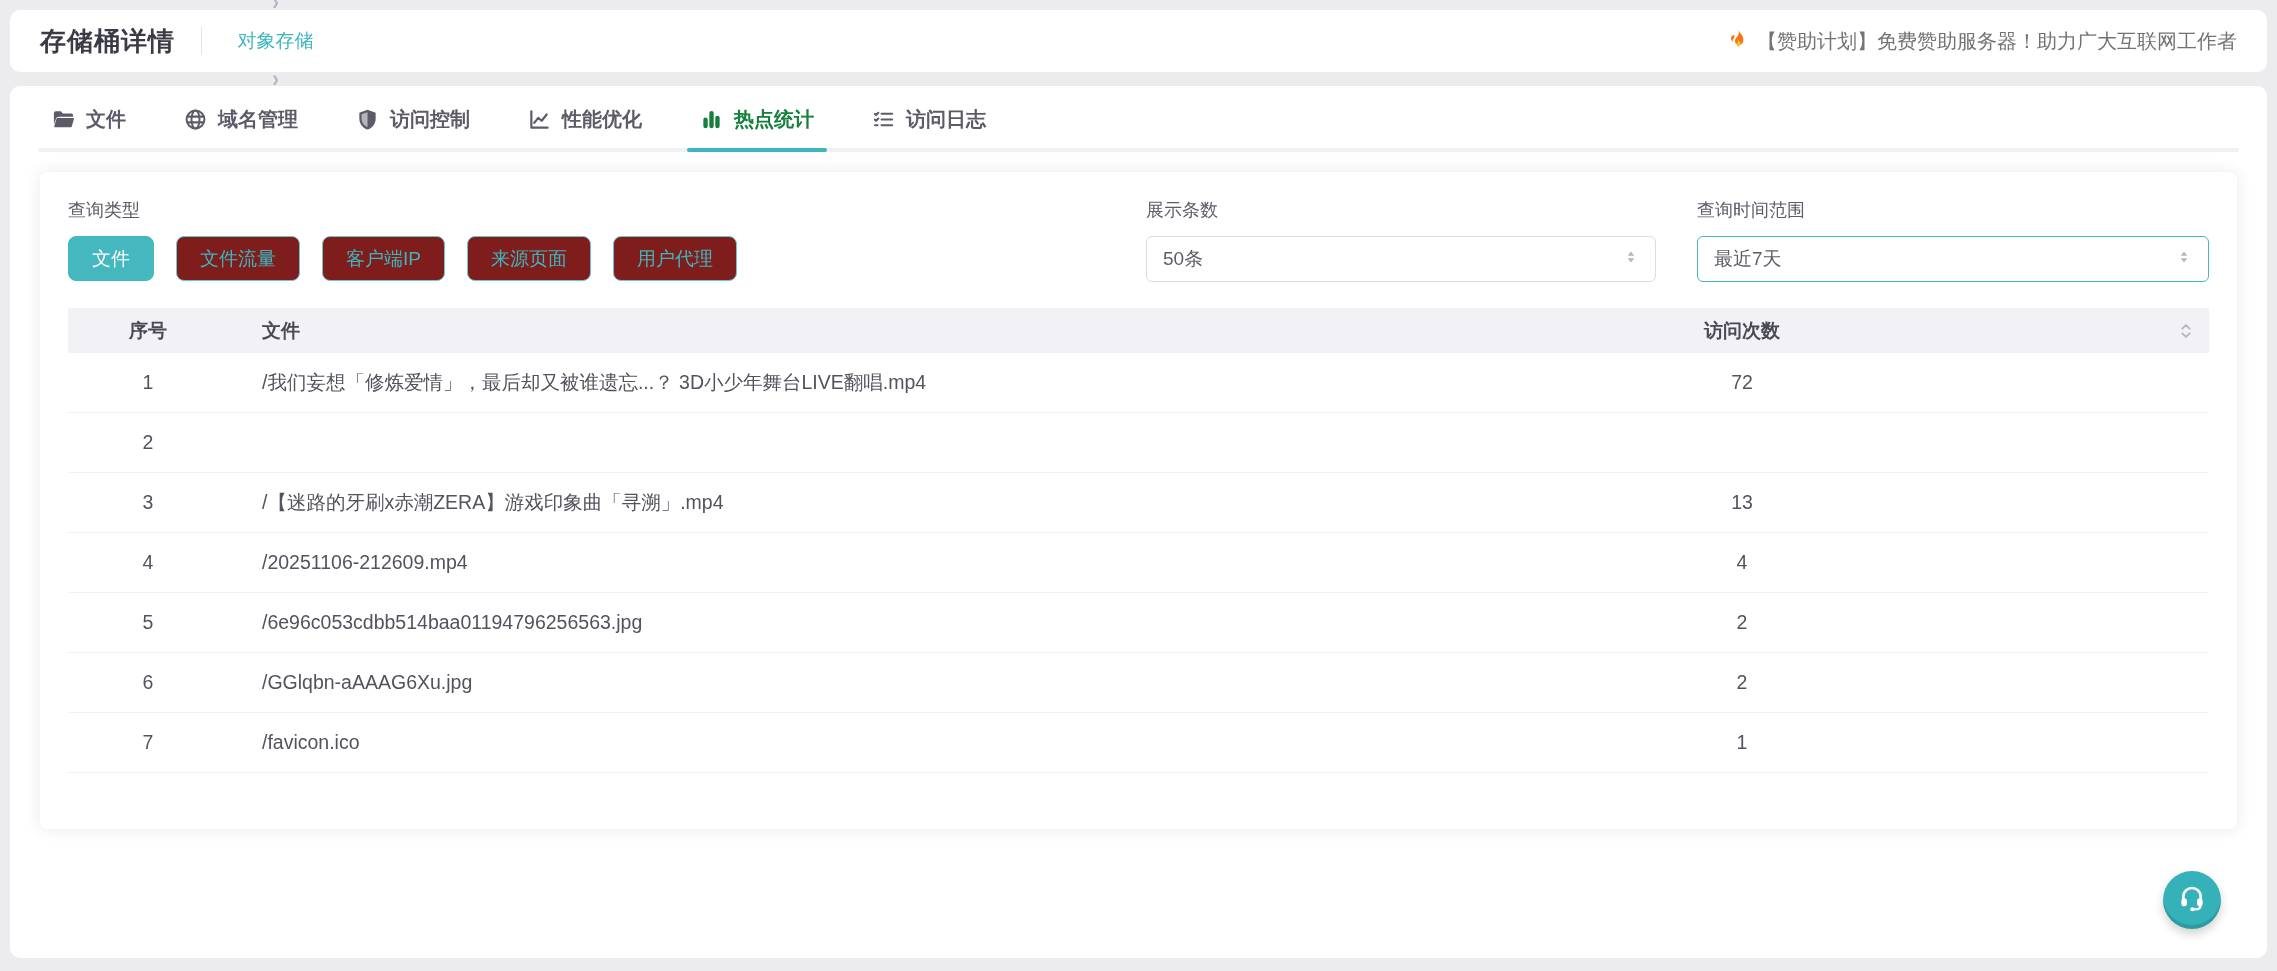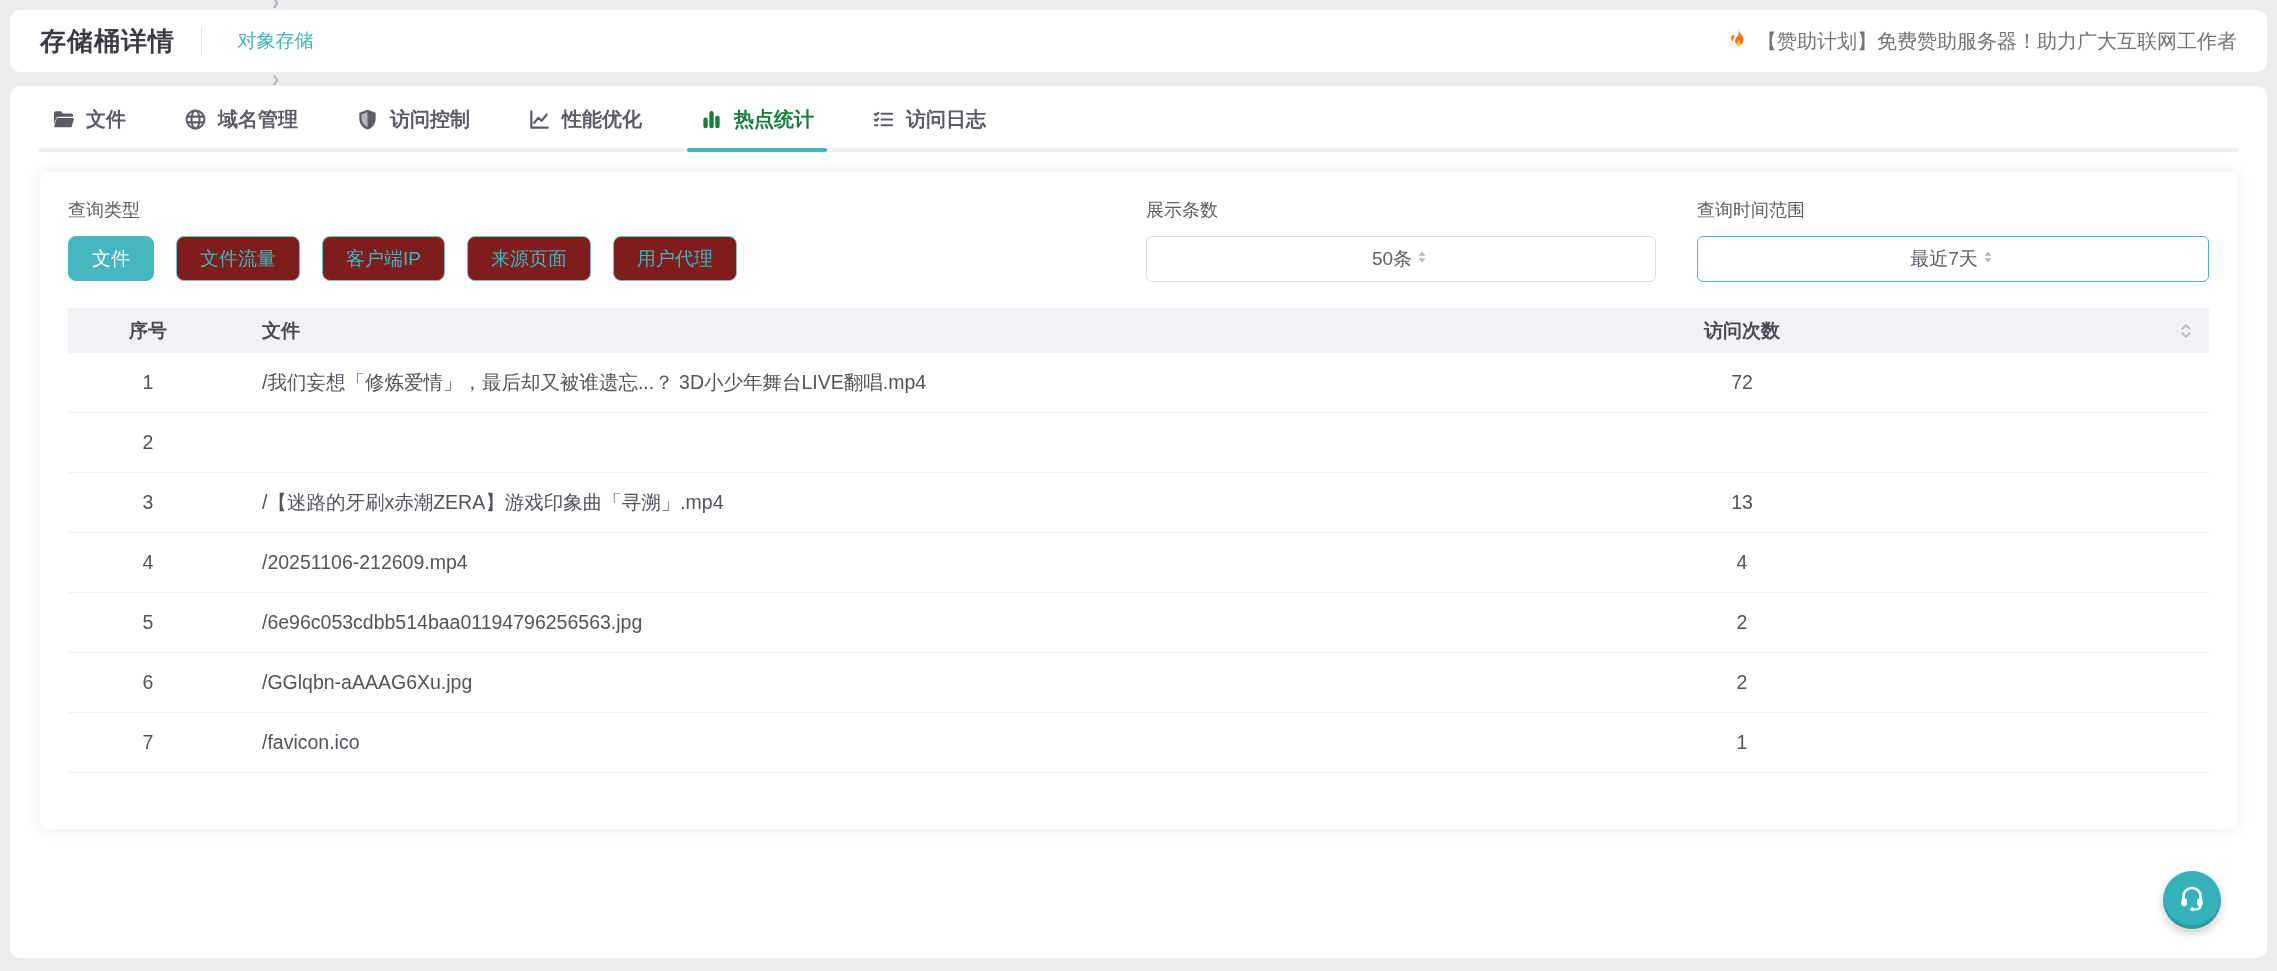--- a/index.html
+++ b/index.html
@@ -37,21 +37,21 @@
   
   .filter-row{display:flex;align-items:flex-start;}
   .flabel{font-size:18px;color:#5d5d68;margin-bottom:14px;}
   .btn-row{display:flex;gap:22px;}
   .qbtn{height:45px;padding:0 23px;border-radius:8px;font-size:19px;display:flex;align-items:center;
     border:1px solid #6cc8ce;color:#3eb6bd;background:#7f1d1d;cursor:pointer;box-sizing:border-box;white-space:nowrap;}
   .qbtn.active{background:#45b8bf;border-color:#45b8bf;color:#fff;}
   .group-count{width:510px;margin-left:auto;}
   .group-time{width:512px;margin-left:41px;}
   .select{height:46px;border:1px solid #dcdce2;border-radius:6px;display:flex;align-items:center;
-    justify-content:center;padding:0 14px 0 16px;font-size:19px;color:#5d5d68;background:#fff;
+    justify-content:space-between;padding:0 14px 0 16px;font-size:19px;color:#5d5d68;background:#fff;
     cursor:pointer;box-sizing:border-box;}
   .select.focus{border-color:#45b8bf;}
   .select svg{width:20px;height:20px;color:#b5b5bf;}
 
   
   .table{margin-top:26px;}
   .thead{display:flex;align-items:center;height:45px;background:#f1f1f6;font-weight:bold;
     font-size:19px;color:#494953;position:relative;border-radius:0;}
   .col-idx{width:160px;text-align:center;flex:none;}
   .col-file{flex:1;padding-left:34px;min-width:0;}

